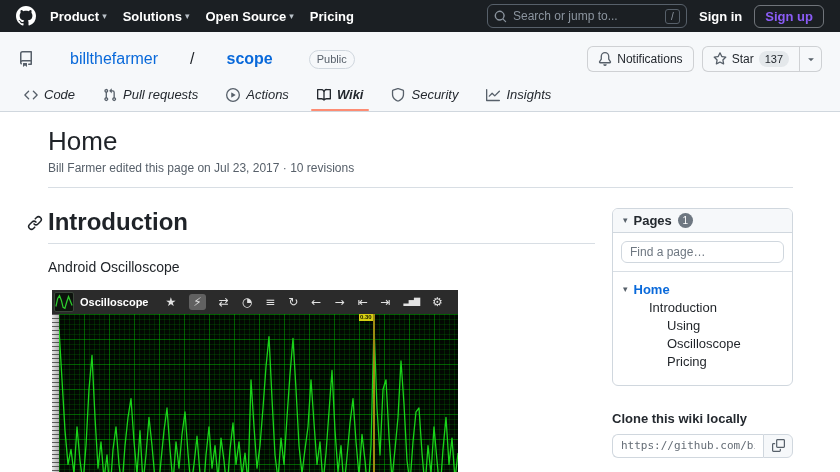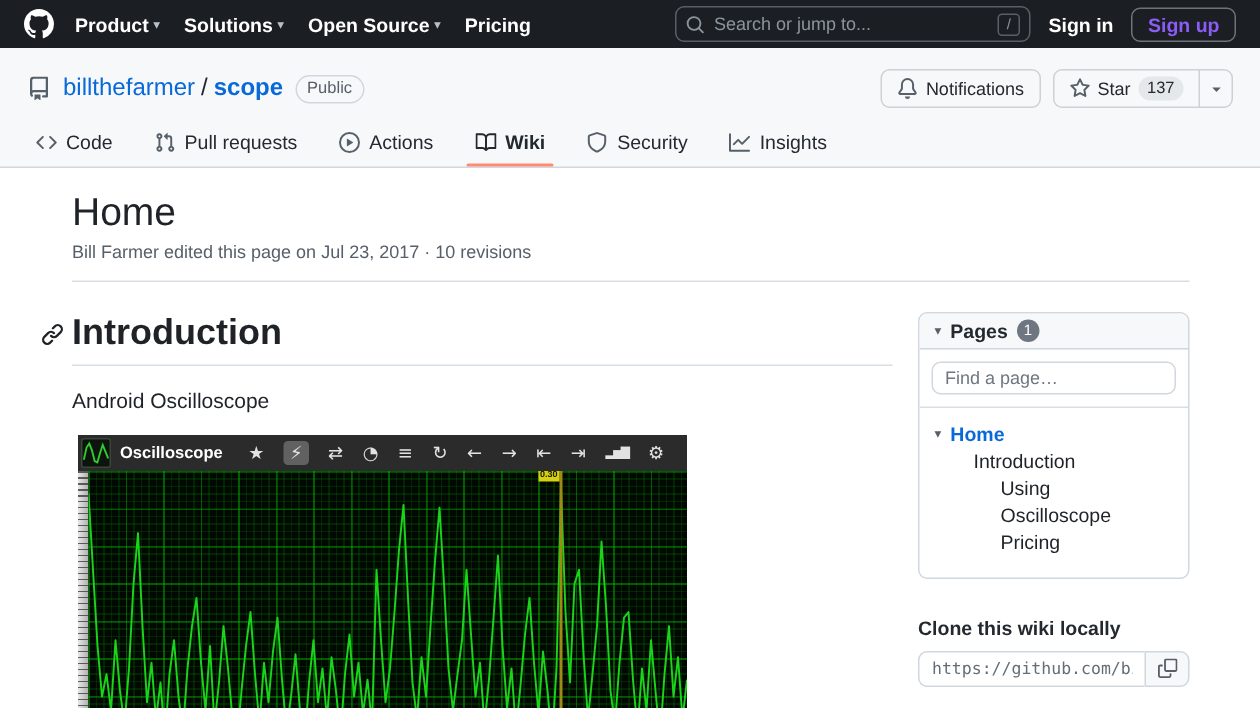--- a/index.html
+++ b/index.html
@@ -7,45 +7,45 @@
   body { font-family:"Liberation Sans","DejaVu Sans",sans-serif; background:#fff; color:#1f2328; }
   .page { width:840px; height:472px; overflow:hidden; position:relative; background:#fff; }
 
   
   .topnav { height:32px; background:#1b1f23; display:flex; align-items:center; padding:0 16px; gap:14px; }
   .gh-logo { width:20px; height:20px; flex:0 0 auto; }
   .topnav-menu { display:flex; align-items:center; gap:16px; }
   .topnav-item { color:#fff; font-size:13px; font-weight:600; display:flex; align-items:center; gap:3px; cursor:pointer; }
   .topnav-item .caret { color:#b9c0c7; font-size:9px; }
   .topnav-right { margin-left:auto; display:flex; align-items:center; gap:12px; }
-  .nav-search { width:237px; height:24px; border:1px solid #57606a; border-radius:6px; display:flex; align-items:center; padding:0 6px; gap:6px; }
+  .nav-search { width:200px; height:24px; border:1px solid #57606a; border-radius:6px; display:flex; align-items:center; padding:0 6px; gap:6px; }
   .nav-search svg { flex:0 0 auto; }
   .nav-search input { flex:1; background:transparent; border:none; outline:none; color:#8b949e; font-size:12px; font-family:inherit; min-width:0; }
   .nav-search input::placeholder { color:#8b949e; }
   .slash-key { width:15px; height:15px; border:1px solid #57606a; border-radius:3px; color:#8b949e; font-size:10px; display:flex; align-items:center; justify-content:center; }
   .signin { color:#fff; font-size:13px; font-weight:600; cursor:pointer; }
   .signup { color:#8b5cf6; font-size:13px; font-weight:600; border:1px solid rgba(240,246,252,0.4); border-radius:6px; padding:3px 10px; cursor:pointer; background:transparent; font-family:inherit; }
 
   
   .repo-header { background:#f6f8fa; border-bottom:1px solid #d0d7de; padding-top:12px; }
-  .repo-title-row { display:flex; align-items:center; padding:0 18px; height:30px; }
+  .repo-title-row { display:flex; align-items:center; padding:0 18px; height:30px;gap:28px; }
   .repo-title-row .repo-icon { color:#57606a; margin-right:8px; display:flex; }
   .repo-owner, .repo-name { color:#0969da; font-size:16px; cursor:pointer; }
   .repo-name { font-weight:700; }
   .repo-sep { color:#1f2328; font-size:16px; margin:0 4px; }
   .visibility-badge { margin-left:8px; font-size:11px; color:#57606a; border:1px solid #d0d7de; border-radius:2em; padding:1px 7px; line-height:15px; }
   .repo-actions { margin-left:auto; display:flex; gap:8px; }
   .gh-btn { display:flex; align-items:center; gap:5px; background:#f6f8fa; border:1px solid rgba(31,35,40,0.18); border-radius:6px; height:24px; padding:12px 10px; font-size:12px; color:#24292f; font-weight:500; cursor:pointer; font-family:inherit; }
   .gh-btn svg { color:#57606a; }
   .counter { background:rgba(175,184,193,0.25); border-radius:2em; padding:0 6px; font-size:11px; line-height:16px; }
   .btn-group { display:flex;border-radius:12px; }
   .btn-group .gh-btn:first-child { border-radius:6px 0 0 6px; }
   .btn-caret { border:1px solid rgba(31,35,40,0.18); border-left:none; border-radius:0 6px 6px 0; background:#f6f8fa; width:22px; display:flex; align-items:center; justify-content:center; color:#57606a; cursor:pointer; }
   .tabs-row { display:flex; padding:0 10px; margin-top:6px; }
-  .tab { display:flex; align-items:center; gap:6px; padding:7px 10px 9px; font-size:13px; color:#24292f; cursor:pointer; position:relative; margin:0 4px; }
+  .tab { display:flex; align-items:center; gap:6px; padding:7px 10px 9px; font-size:13px; color:#24292f; cursor:pointer; position:relative; margin:0 4px;font-style:italic; }
   .tab svg { color:#57606a; }
   .tab.active { font-weight:600; }
   .tab.active svg { color:#24292f; }
   .tab.active::after { content:""; position:absolute; left:4px; right:4px; bottom:0; height:2px; background:#fd8c73; border-radius:3px; }
 
   
   .content { padding:0 47px 0 48px; }
   .wiki-head { padding-top:13px; padding-bottom:12px; border-bottom:1px solid #d8dee4; }
   .wiki-title { font-size:26px; font-weight:400; color:#1f2328; line-height:1.25; }
   .wiki-byline { font-size:12px; color:#57606a; margin-top:3px; }

